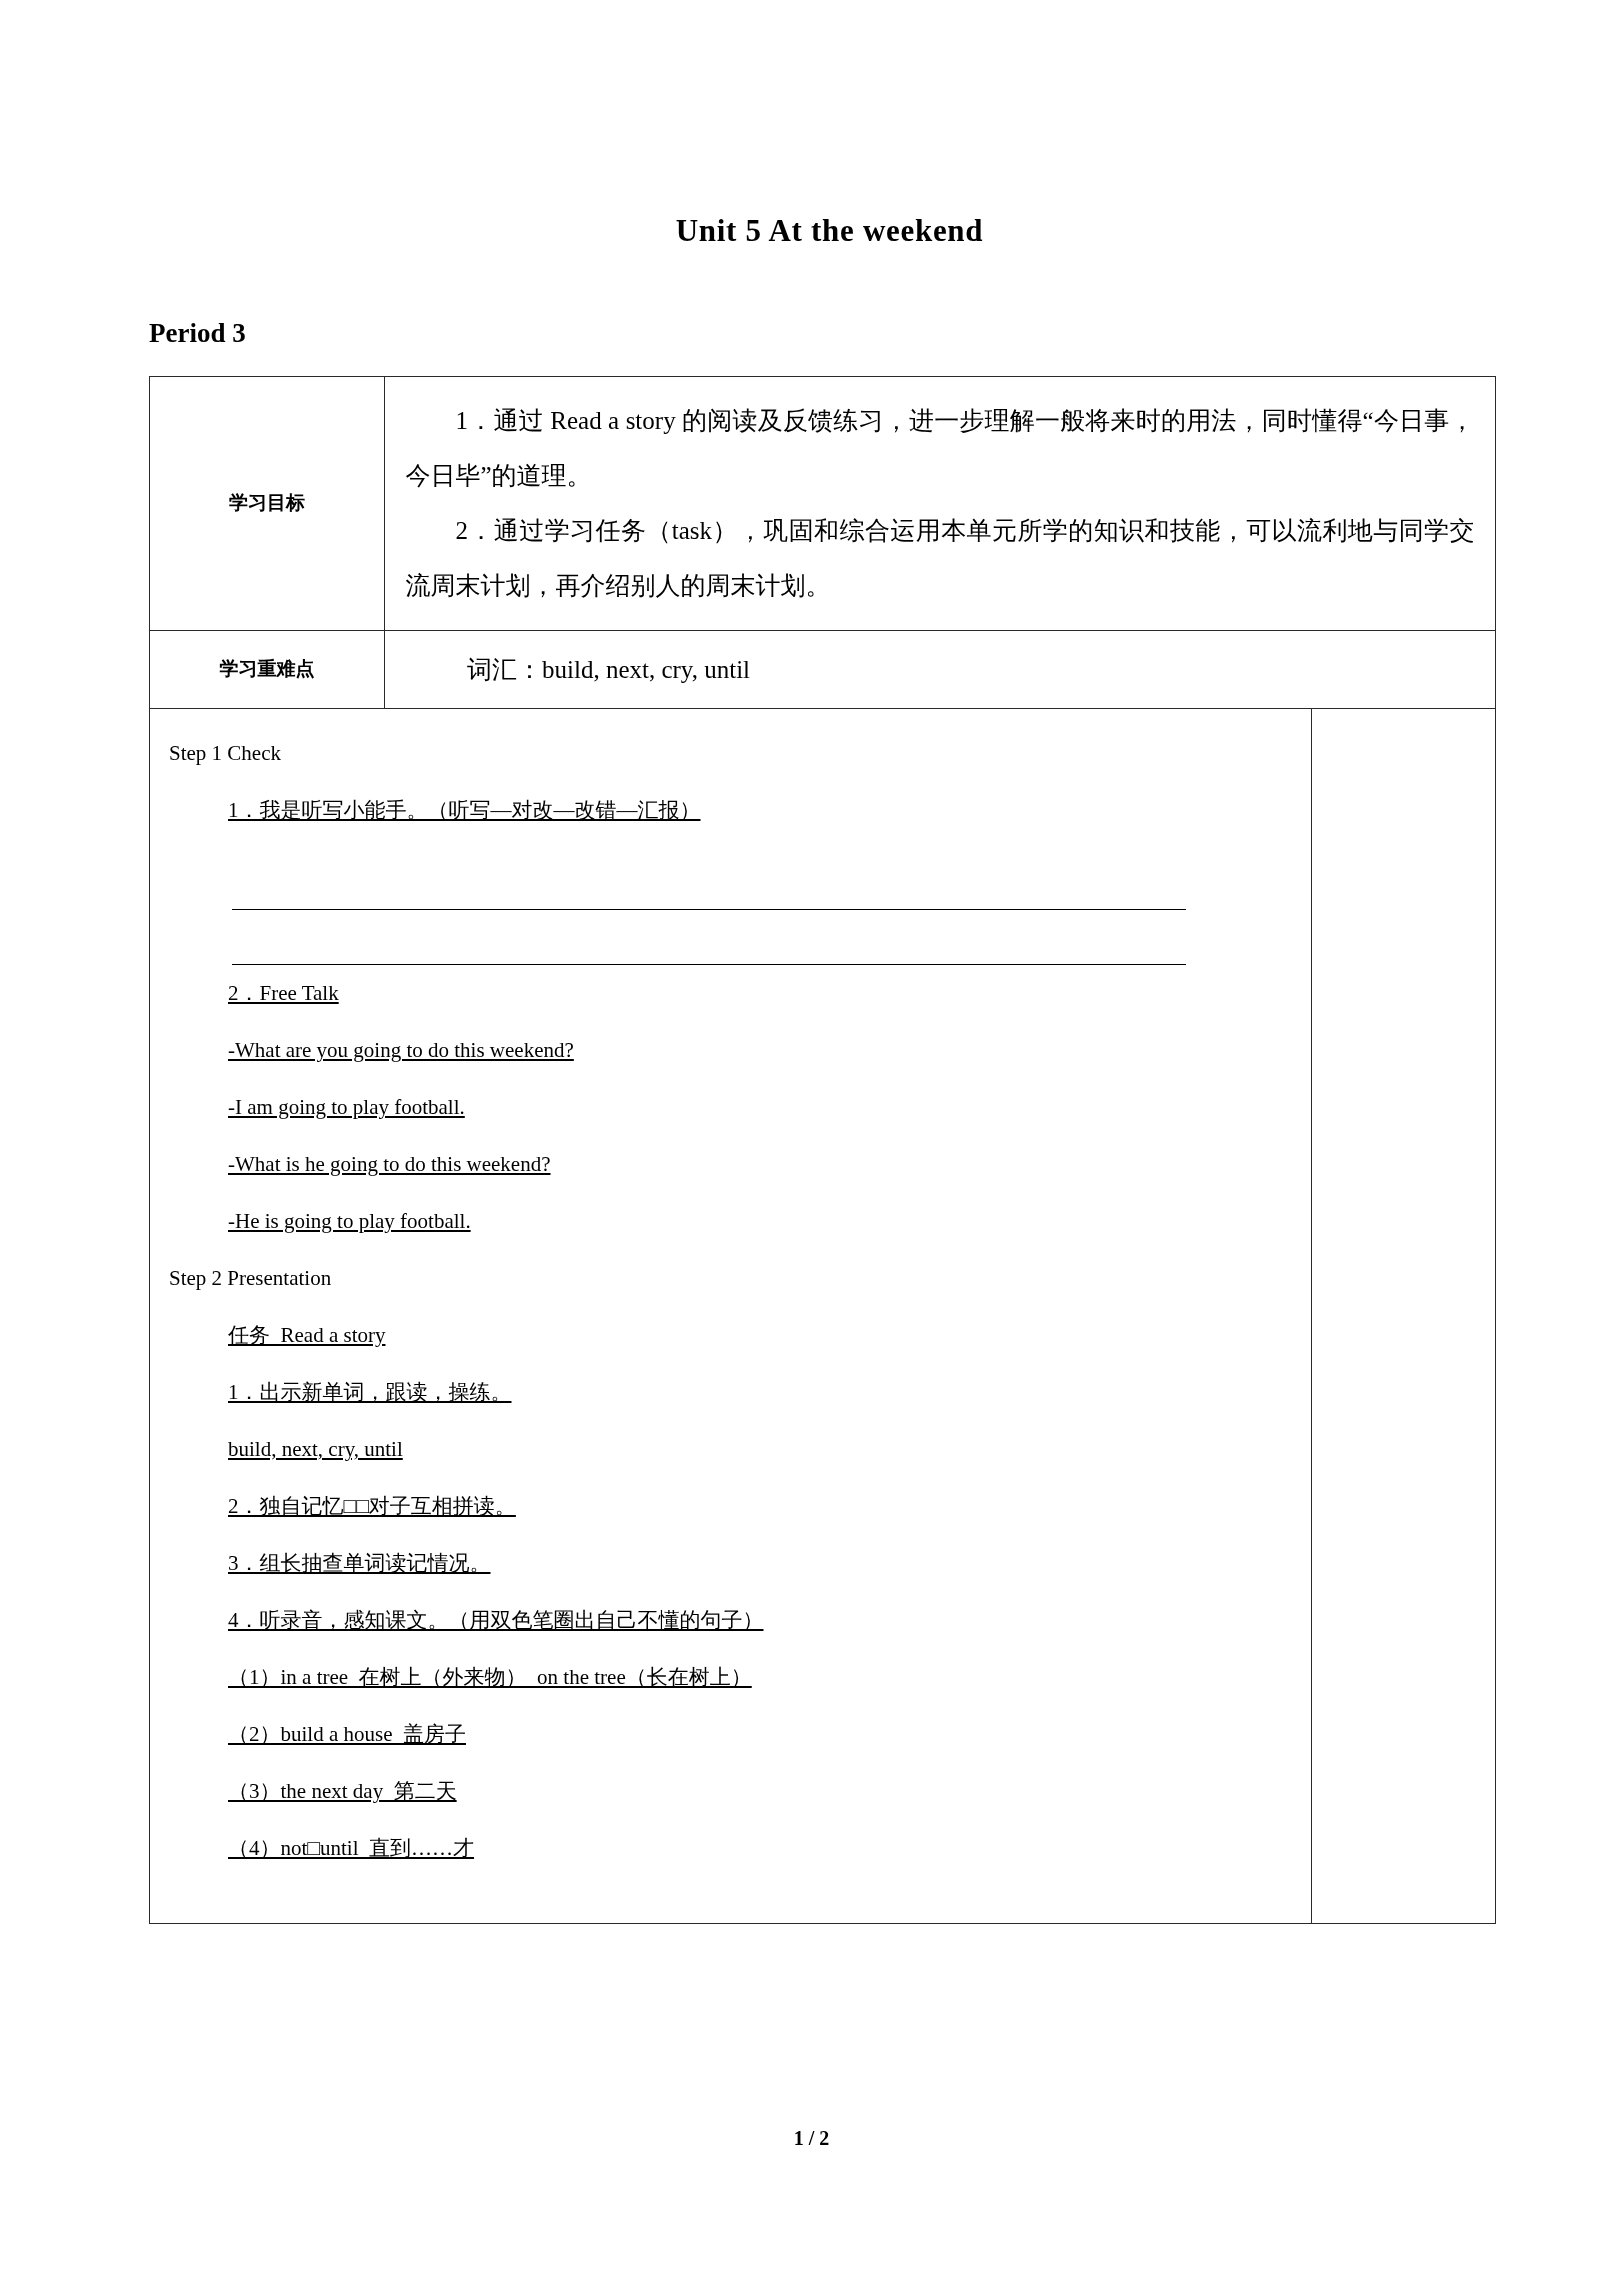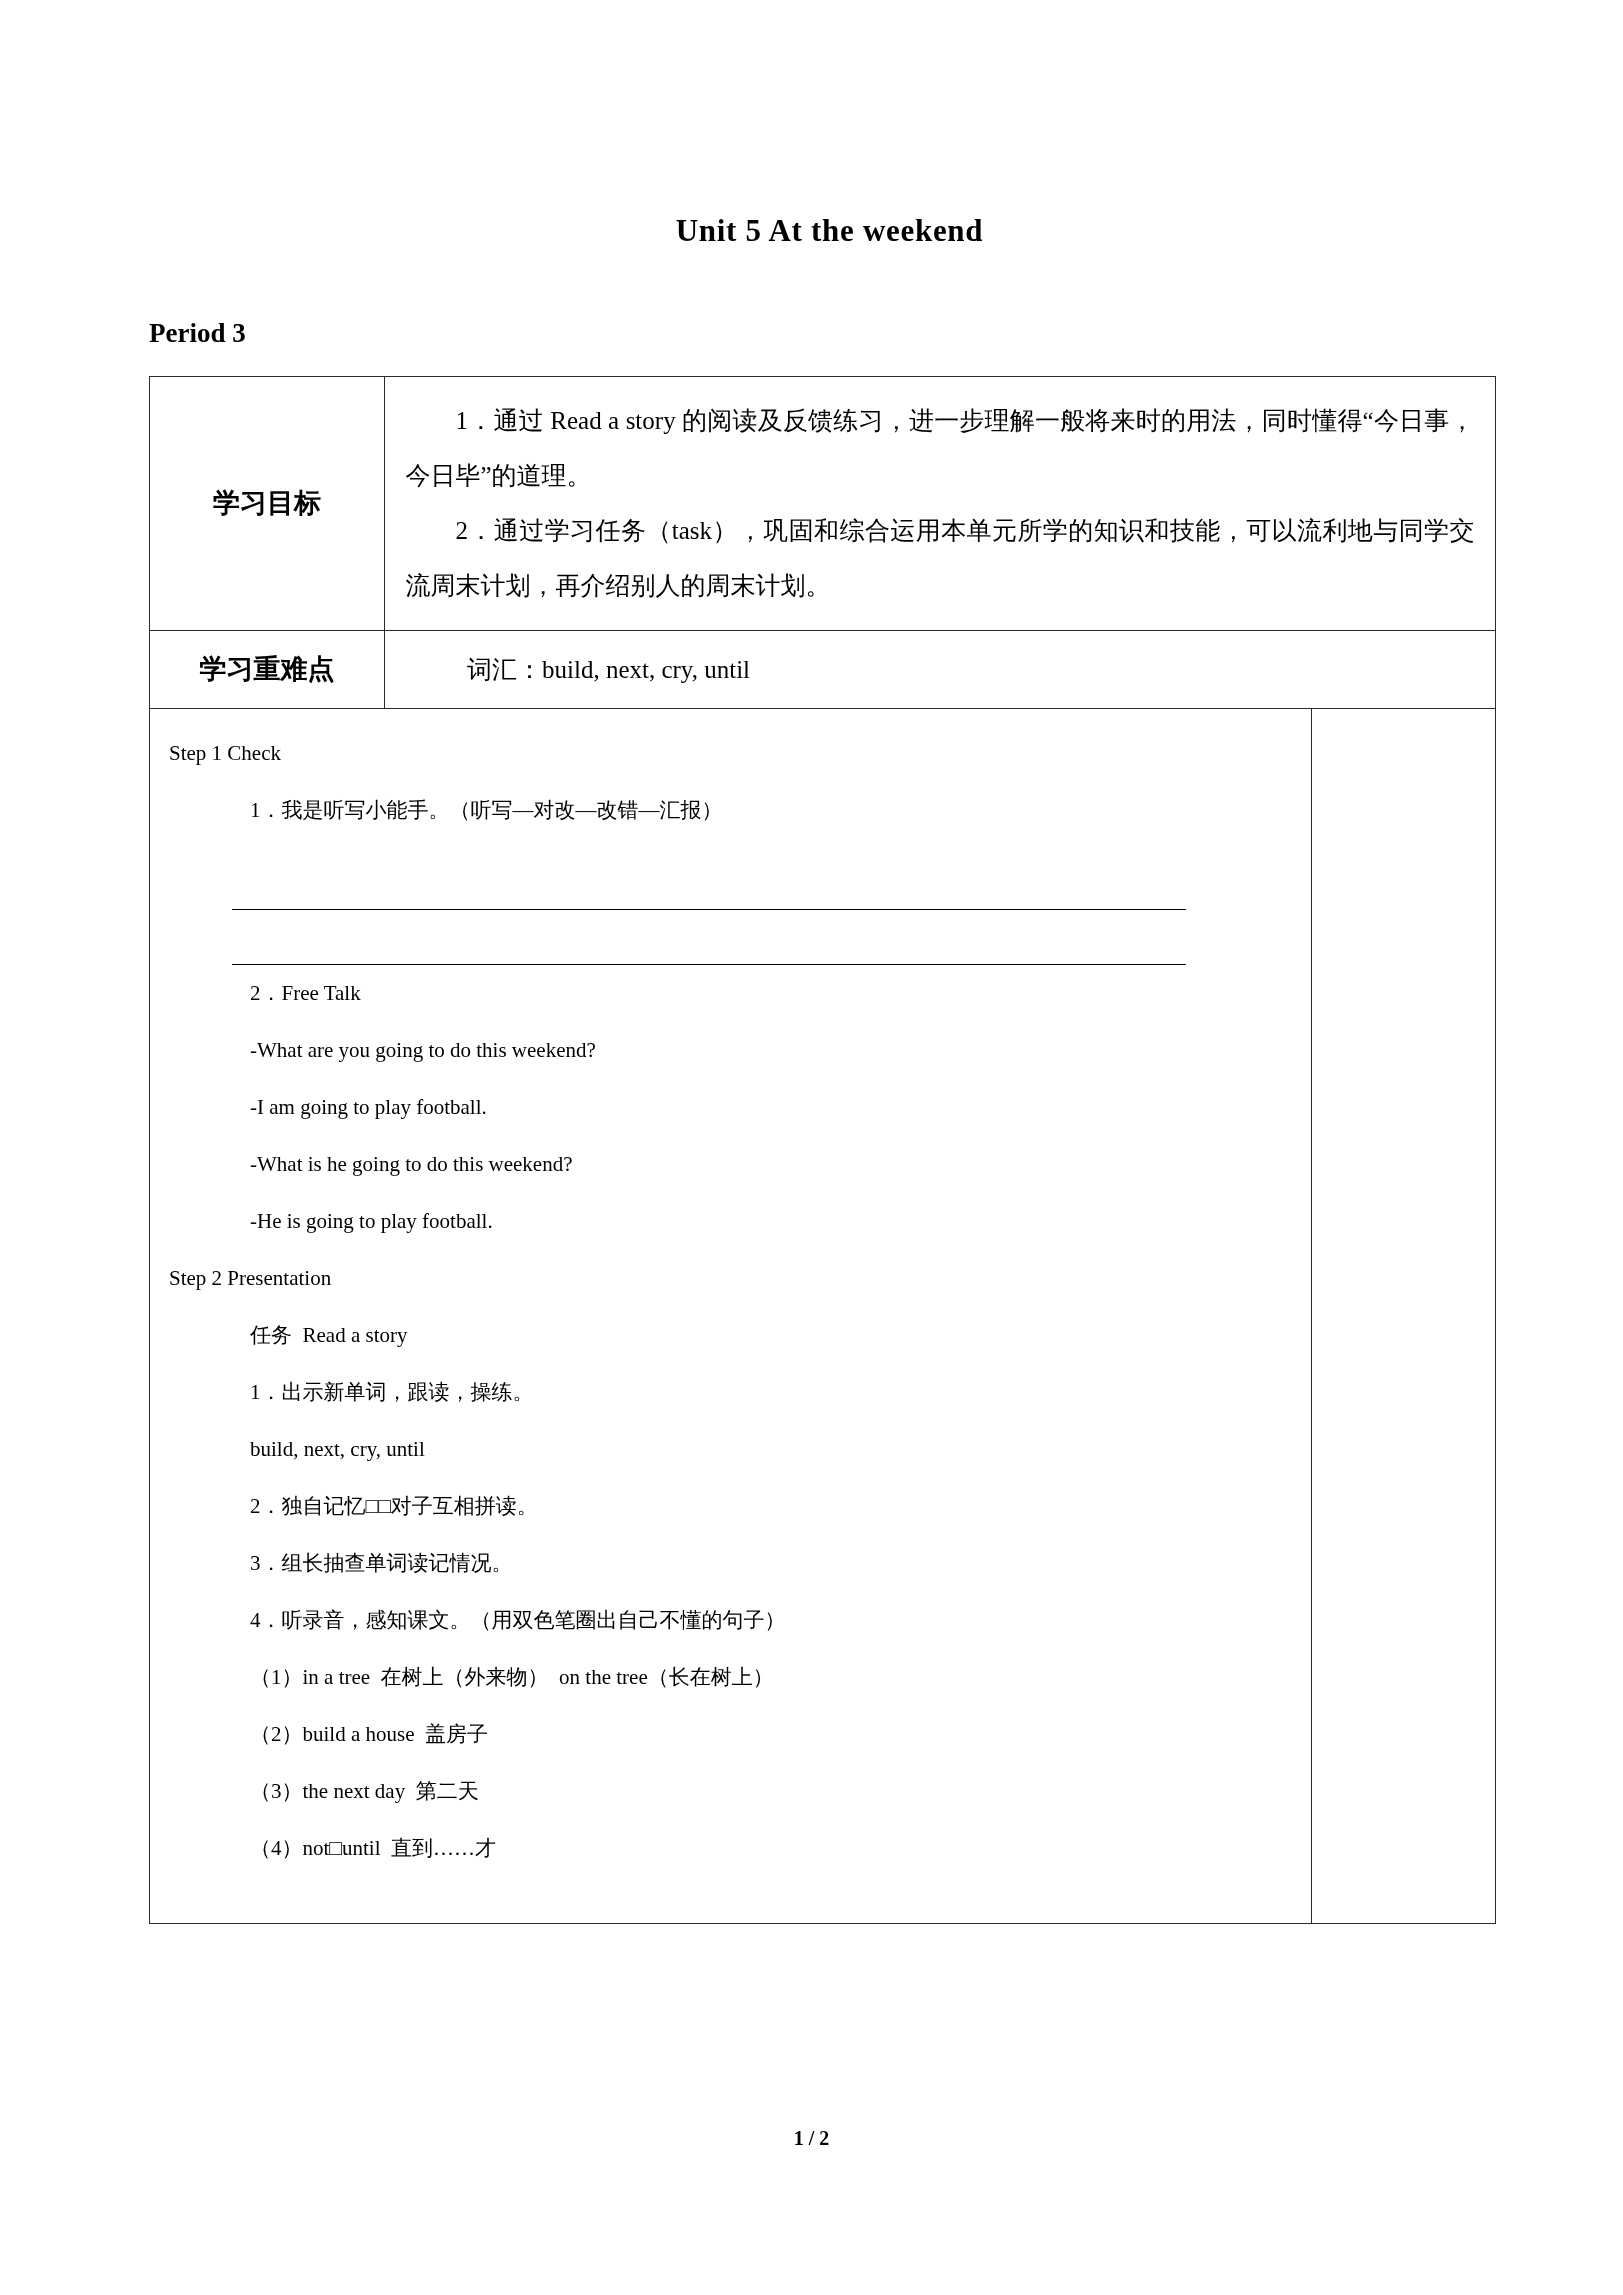--- a/index.html
+++ b/index.html
@@ -31,21 +31,21 @@
     table-layout: fixed;
   }
   table.lesson-table td {
     border: 1.4px solid #2a2a2a;
     vertical-align: middle;
   }
   .label-cell {
     width: 235px;
     text-align: center;
     font-weight: bold;
-    font-size: 27px;
+    font-size: 19px;
     font-family: "DejaVu Sans", sans-serif;
   }
   .objectives-cell {
     padding: 16.4px 20.5px;
     font-size: 25px;
     line-height: 55px;
   }
   .objectives-cell p {
     text-indent: 2em;
     text-align: justify;
@@ -64,21 +64,21 @@
   }
   .process-cell { padding: 0; vertical-align: top; }
   .process-wrap { display: flex; min-height: 1214px; align-items: stretch; }
   .process-main {
     flex: 1;
     padding: 16.4px 13.6px 16.4px 19px;
     font-size: 21px;
   }
   .process-side { width: 184px; border-left: 1.4px solid #2a2a2a; }
   .line { line-height: 57px; white-space: pre-wrap; }
-  .indent { margin-left: 81px; }
+  .indent { margin-left: 59px; text-decoration: underline; }
   .writing-line {
     margin-left: 63px;
     width: 954px;
     height: 55px;
     border-bottom: 1.4px solid #000000;
   }
   .writing-line.first { height: 71px; }
   .page-footer {
     position: absolute;
     bottom: 145px;

